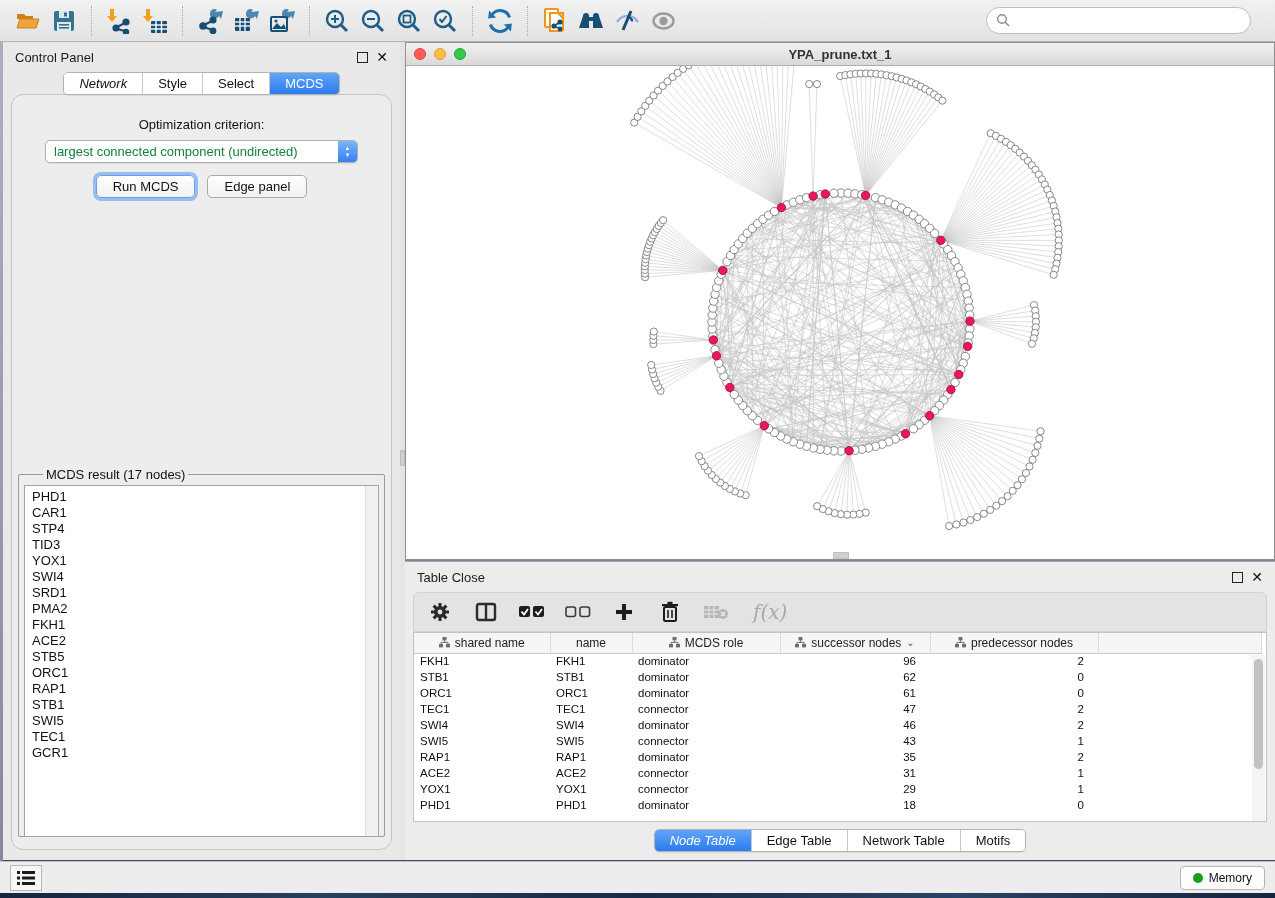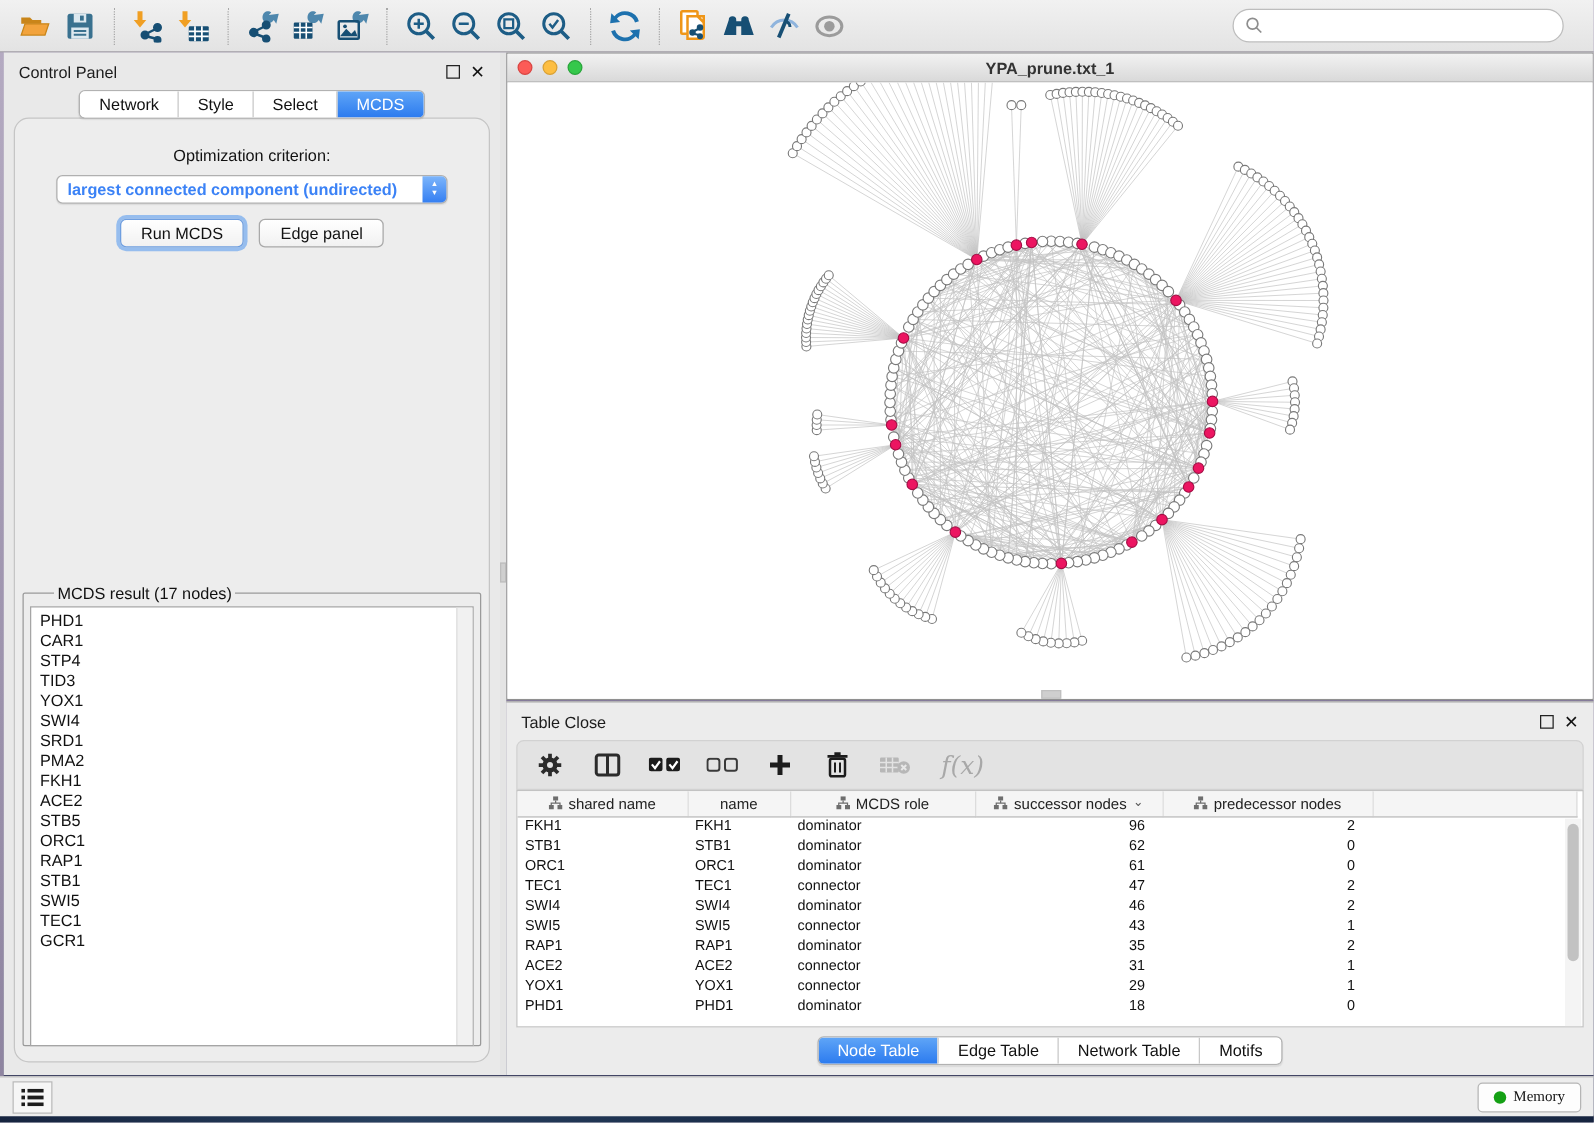--- a/index.html
+++ b/index.html
@@ -31,31 +31,31 @@
   .panel-head { height:26px; display:flex; align-items:center; padding:4px 12px 0 12px; }
   .panel-title { font-size:13px; color:#1c1c1c; }
   .panel-btns { margin-left:auto; display:flex; align-items:center; gap:8px; }
   .float-btn { width:11px; height:11px; border:1.6px solid #222; display:inline-block; }
   .close-btn { font-size:14px; font-weight:bold; color:#111; line-height:11px; }
 
   .seg { display:inline-flex; background:#fff; border:1px solid #b2b2b2; border-radius:5px;
     overflow:hidden; box-shadow:0 1px 1px rgba(0,0,0,.08); }
   .seg .s { padding:3px 15px; font-size:13px; color:#111; border-left:1px solid #c8c8c8;
     background:#fff; white-space:nowrap; }
-  .seg .s:first-child { border-left:none; }
+  .seg .s:first-child { border-left:none;font-style:italic; }
   .seg .s.active { background:linear-gradient(#5fa5f7,#2c7bef); color:#fff; }
   #cp-tabs { position:absolute; left:0; top:30px; width:100%; text-align:center; z-index:2; }
 
   #cp-content { position:absolute; left:8px; top:52px; width:381px; height:756px;
     background:#ededed; border:1px solid #c5c5c5; border-radius:12px; }
   #opt-label { text-align:center; font-size:13px; color:#111; margin-top:22px; }
   .combo { margin:8px auto 0 auto; width:313px; height:23px; background:#fff;
     border:1px solid #b0b0b0; border-radius:5px; display:flex; align-items:center;
     box-shadow:0 1px 1px rgba(0,0,0,.08); }
-  .combo .val { flex:1; font-size:13px; padding:0 8px; color:#3b82f6; white-space:nowrap; overflow:hidden;font-weight:bold; }
+  .combo .val { flex:1; font-size:13px; padding:0 8px; color:#15803d; white-space:nowrap; overflow:hidden; }
   .combo .stepper { width:19px; align-self:stretch; border-radius:0 4px 4px 0;
     background:linear-gradient(#7cb5fb,#357ff2); color:#fff; display:flex; flex-direction:column;
     align-items:center; justify-content:center; font-size:6px; line-height:6px; gap:1px; }
   #cp-buttons { margin-top:12px; text-align:center; display:flex; justify-content:center; gap:12px; }
   .mac-btn { font-size:13px; color:#111; background:linear-gradient(#ffffff,#f1f1f1);
     border:1px solid #a9a9a9; border-radius:5px; padding:3px 16px; }
   .mac-btn.focused { box-shadow:0 0 0 3px rgba(92,156,238,.6); border-color:#6f9fe0; }
 
   #mcds-fieldset { position:absolute; left:6px; top:372px; width:367px; height:370px;
     border:1px solid #9a9a9a; border-radius:2px; }
@@ -110,21 +110,21 @@
   #tp-tabs { position:absolute; left:0; bottom:8px; width:100%; text-align:center; }
 
   
   #status-bar { position:absolute; left:0; top:861px; width:1275px; height:32px;
     background:#ededed; border-top:1px solid #c2c2c2; display:flex; align-items:center;
     padding:0 10px; }
   #list-btn { width:32px; height:26px; background:#f6f6f6; border:1px solid #b9b9b9;
     display:flex; align-items:center; justify-content:center; }
   #memory-btn { margin-left:auto; height:24px; background:#fdfdfd; border:1px solid #b5b5b5;
     border-radius:4px; display:flex; align-items:center; gap:6px; padding:0 12px;
-    font-size:12px; color:#111;font-family:Liberation Serif, serif; }
+    font-size:12px; color:#111; }
   #memory-dot { width:10px; height:10px; border-radius:50%; background:#14a014; }
 
   svg { display:block; }
 </style>
 </head>
 <body>
 
 <div id="toolbar">
   <div class="tbtn">
     <svg width="26" height="26" viewBox="0 0 26 26">

